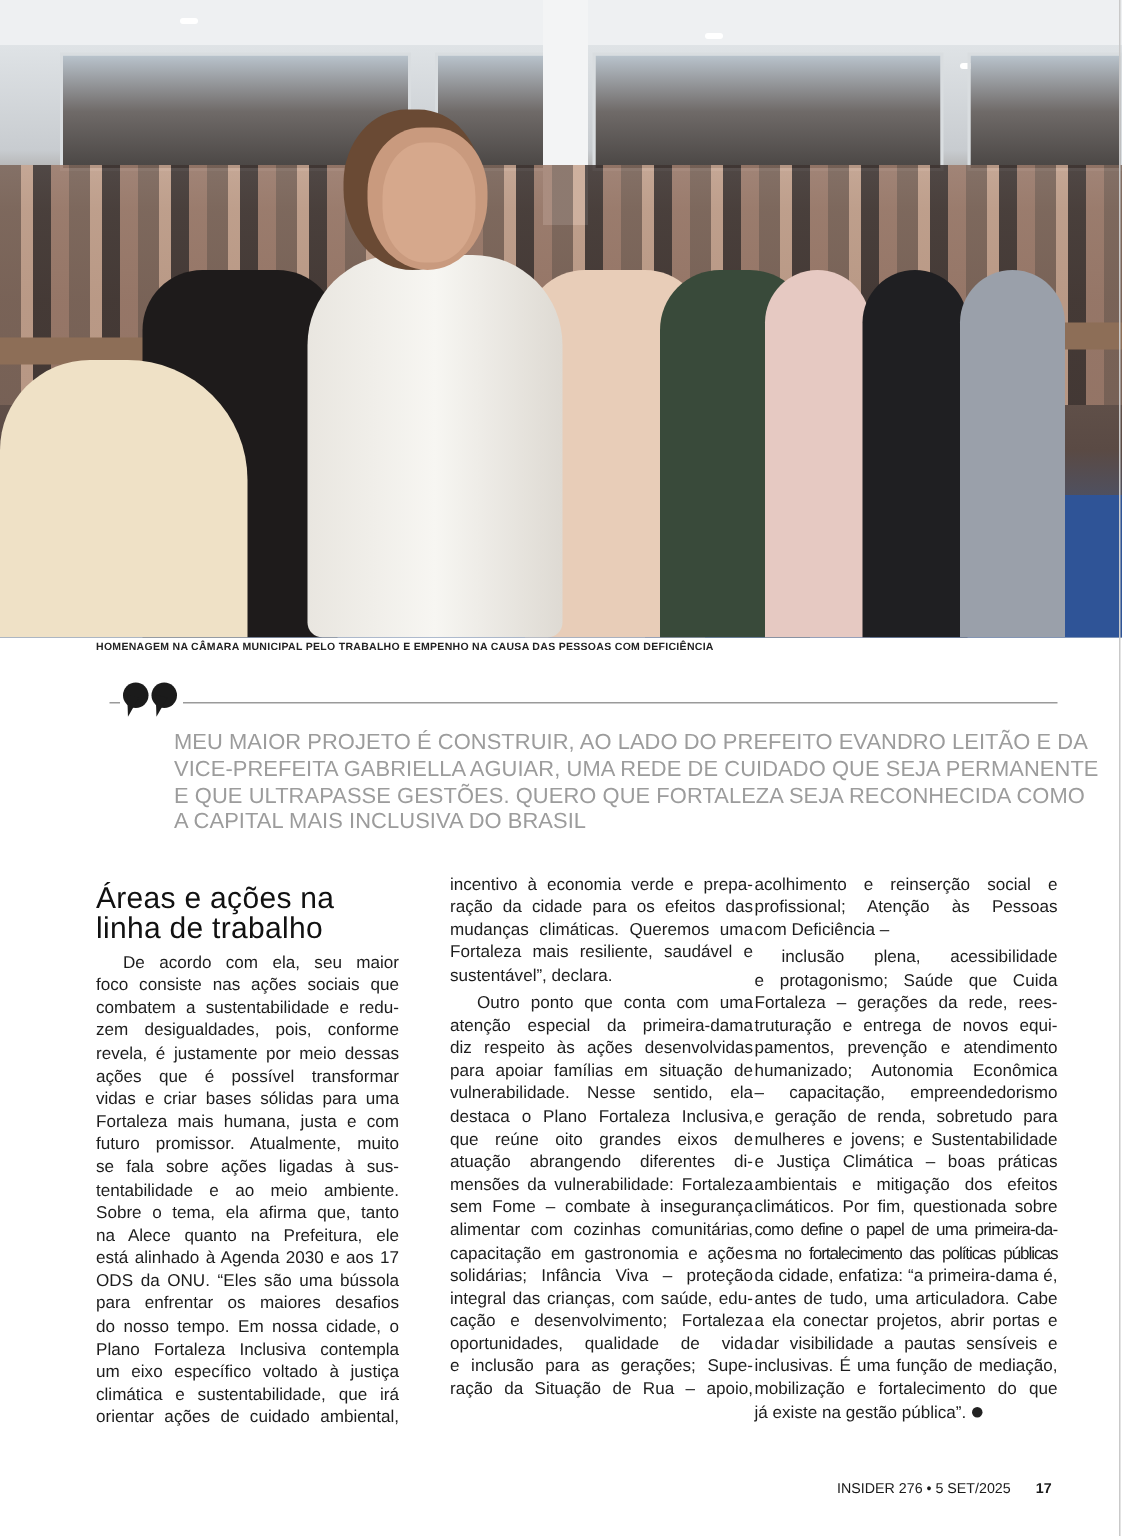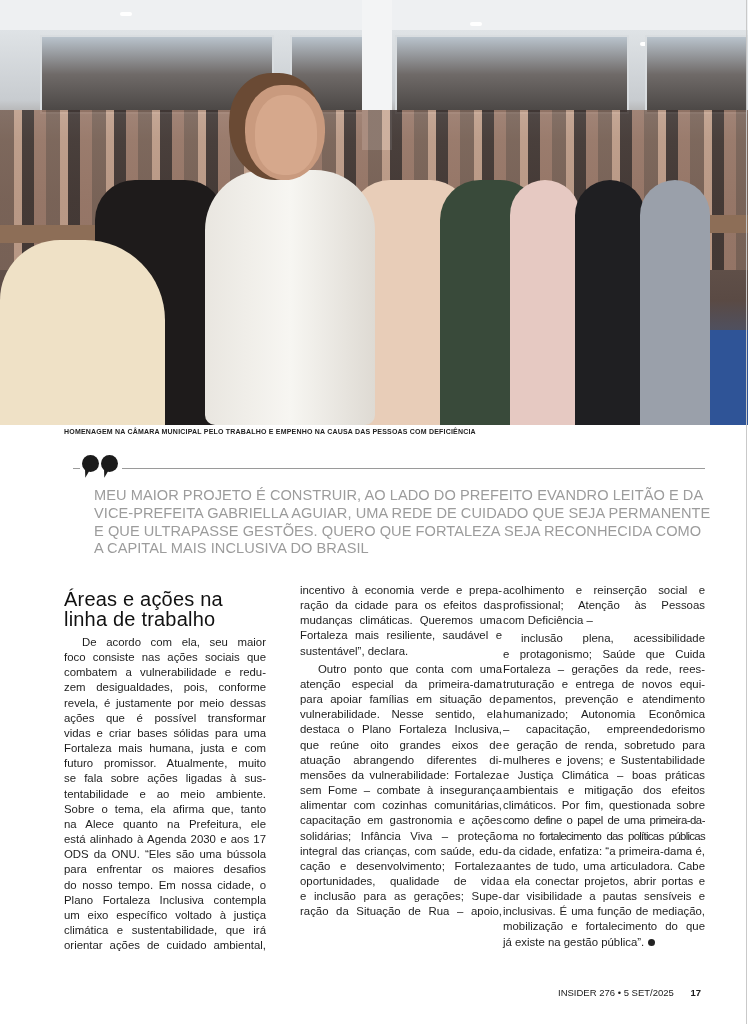--- a/index.html
+++ b/index.html
@@ -36,21 +36,21 @@
   }
   .quote-rule { position:absolute; left:73px; top:468px; width:632px; height:1px; background:#9a9a9a; }
   .quote-mark { position:absolute; left:80px; top:455px; width:42px; height:30px; background:#fff; }
   .quote-mark .dot { position:absolute; top:0; width:17px; height:17px; border-radius:50%; background:#1b1b1b; }
   .quote-mark .tail { position:absolute; top:9px; width:0; height:0; border-left:4px solid transparent; border-right:4px solid transparent; border-top:14px solid #1b1b1b; transform: rotate(14deg); }
   .pull-quote {
     position:absolute; left:94px; top:487px; width:615px;
     font-size: 14.6px; line-height: 17.8px; color:#9c9c9c;
     text-transform: uppercase; letter-spacing: 0.05px;
   }
-  .pull-quote span { display:block; white-space:nowrap; }
+  .pull-quote span { display:block; white-space:nowrap;margin-left:22px; }
   .col { position:absolute; top:583px; width:202px; font-size:11.4px; line-height:15.15px; color:#1d1d1d; }
   .col p { margin:0; }
   .col .ln { display:block; white-space:nowrap; text-align:justify; text-align-last: justify; }
   .col .ln.last { text-align-last: left; }
   .col .ln.indent { padding-left: 18px; }
   .col1 { left:64px; }
   .col2 { left:300px; }
   .col3 { left:503px; }
   .heading {
     font-size: 20px; line-height: 20px; color:#111; font-weight: normal;
@@ -112,21 +112,21 @@
 </div>
 
 <div class="col col1">
   <div class="heading" style="margin-top:6px">
     <span style="display:block">Áreas e ações na</span>
     <span style="display:block">linha de trabalho</span>
   </div>
   <p>
     <span class="ln indent">De acordo com ela, seu maior</span>
     <span class="ln">foco consiste nas ações sociais que</span>
-    <span class="ln">combatem a vulnerabilidade e redu-</span>
+    <span class="ln">combatem a sustentabilidade e redu-</span>
     <span class="ln">zem desigualdades, pois, conforme</span>
     <span class="ln">revela, é justamente por meio dessas</span>
     <span class="ln">ações que é possível transformar</span>
     <span class="ln">vidas e criar bases sólidas para uma</span>
     <span class="ln">Fortaleza mais humana, justa e com</span>
     <span class="ln">futuro promissor. Atualmente, muito</span>
     <span class="ln">se fala sobre ações ligadas à sus-</span>
     <span class="ln">tentabilidade e ao meio ambiente.</span>
     <span class="ln">Sobre o tema, ela afirma que, tanto</span>
     <span class="ln">na Alece quanto na Prefeitura, ele</span>
@@ -145,20 +145,21 @@
   <p>
     <span class="ln">incentivo à economia verde e prepa-</span>
     <span class="ln">ração da cidade para os efeitos das</span>
     <span class="ln">mudanças climáticas. Queremos uma</span>
     <span class="ln">Fortaleza mais resiliente, saudável e</span>
     <span class="ln last">sustentável”, declara.</span>
   </p>
   <p style="margin-top:3px">
     <span class="ln indent">Outro ponto que conta com uma</span>
     <span class="ln">atenção especial da primeira-dama</span>
+    <span class="ln">diz respeito às ações desenvolvidas</span>
     <span class="ln">para apoiar famílias em situação de</span>
     <span class="ln">vulnerabilidade. Nesse sentido, ela</span>
     <span class="ln">destaca o Plano Fortaleza Inclusiva,</span>
     <span class="ln">que reúne oito grandes eixos de</span>
     <span class="ln">atuação abrangendo diferentes di-</span>
     <span class="ln">mensões da vulnerabilidade: Fortaleza</span>
     <span class="ln">sem Fome – combate à insegurança</span>
     <span class="ln">alimentar com cozinhas comunitárias,</span>
     <span class="ln">capacitação em gastronomia e ações</span>
     <span class="ln">solidárias; Infância Viva – proteção</span>

